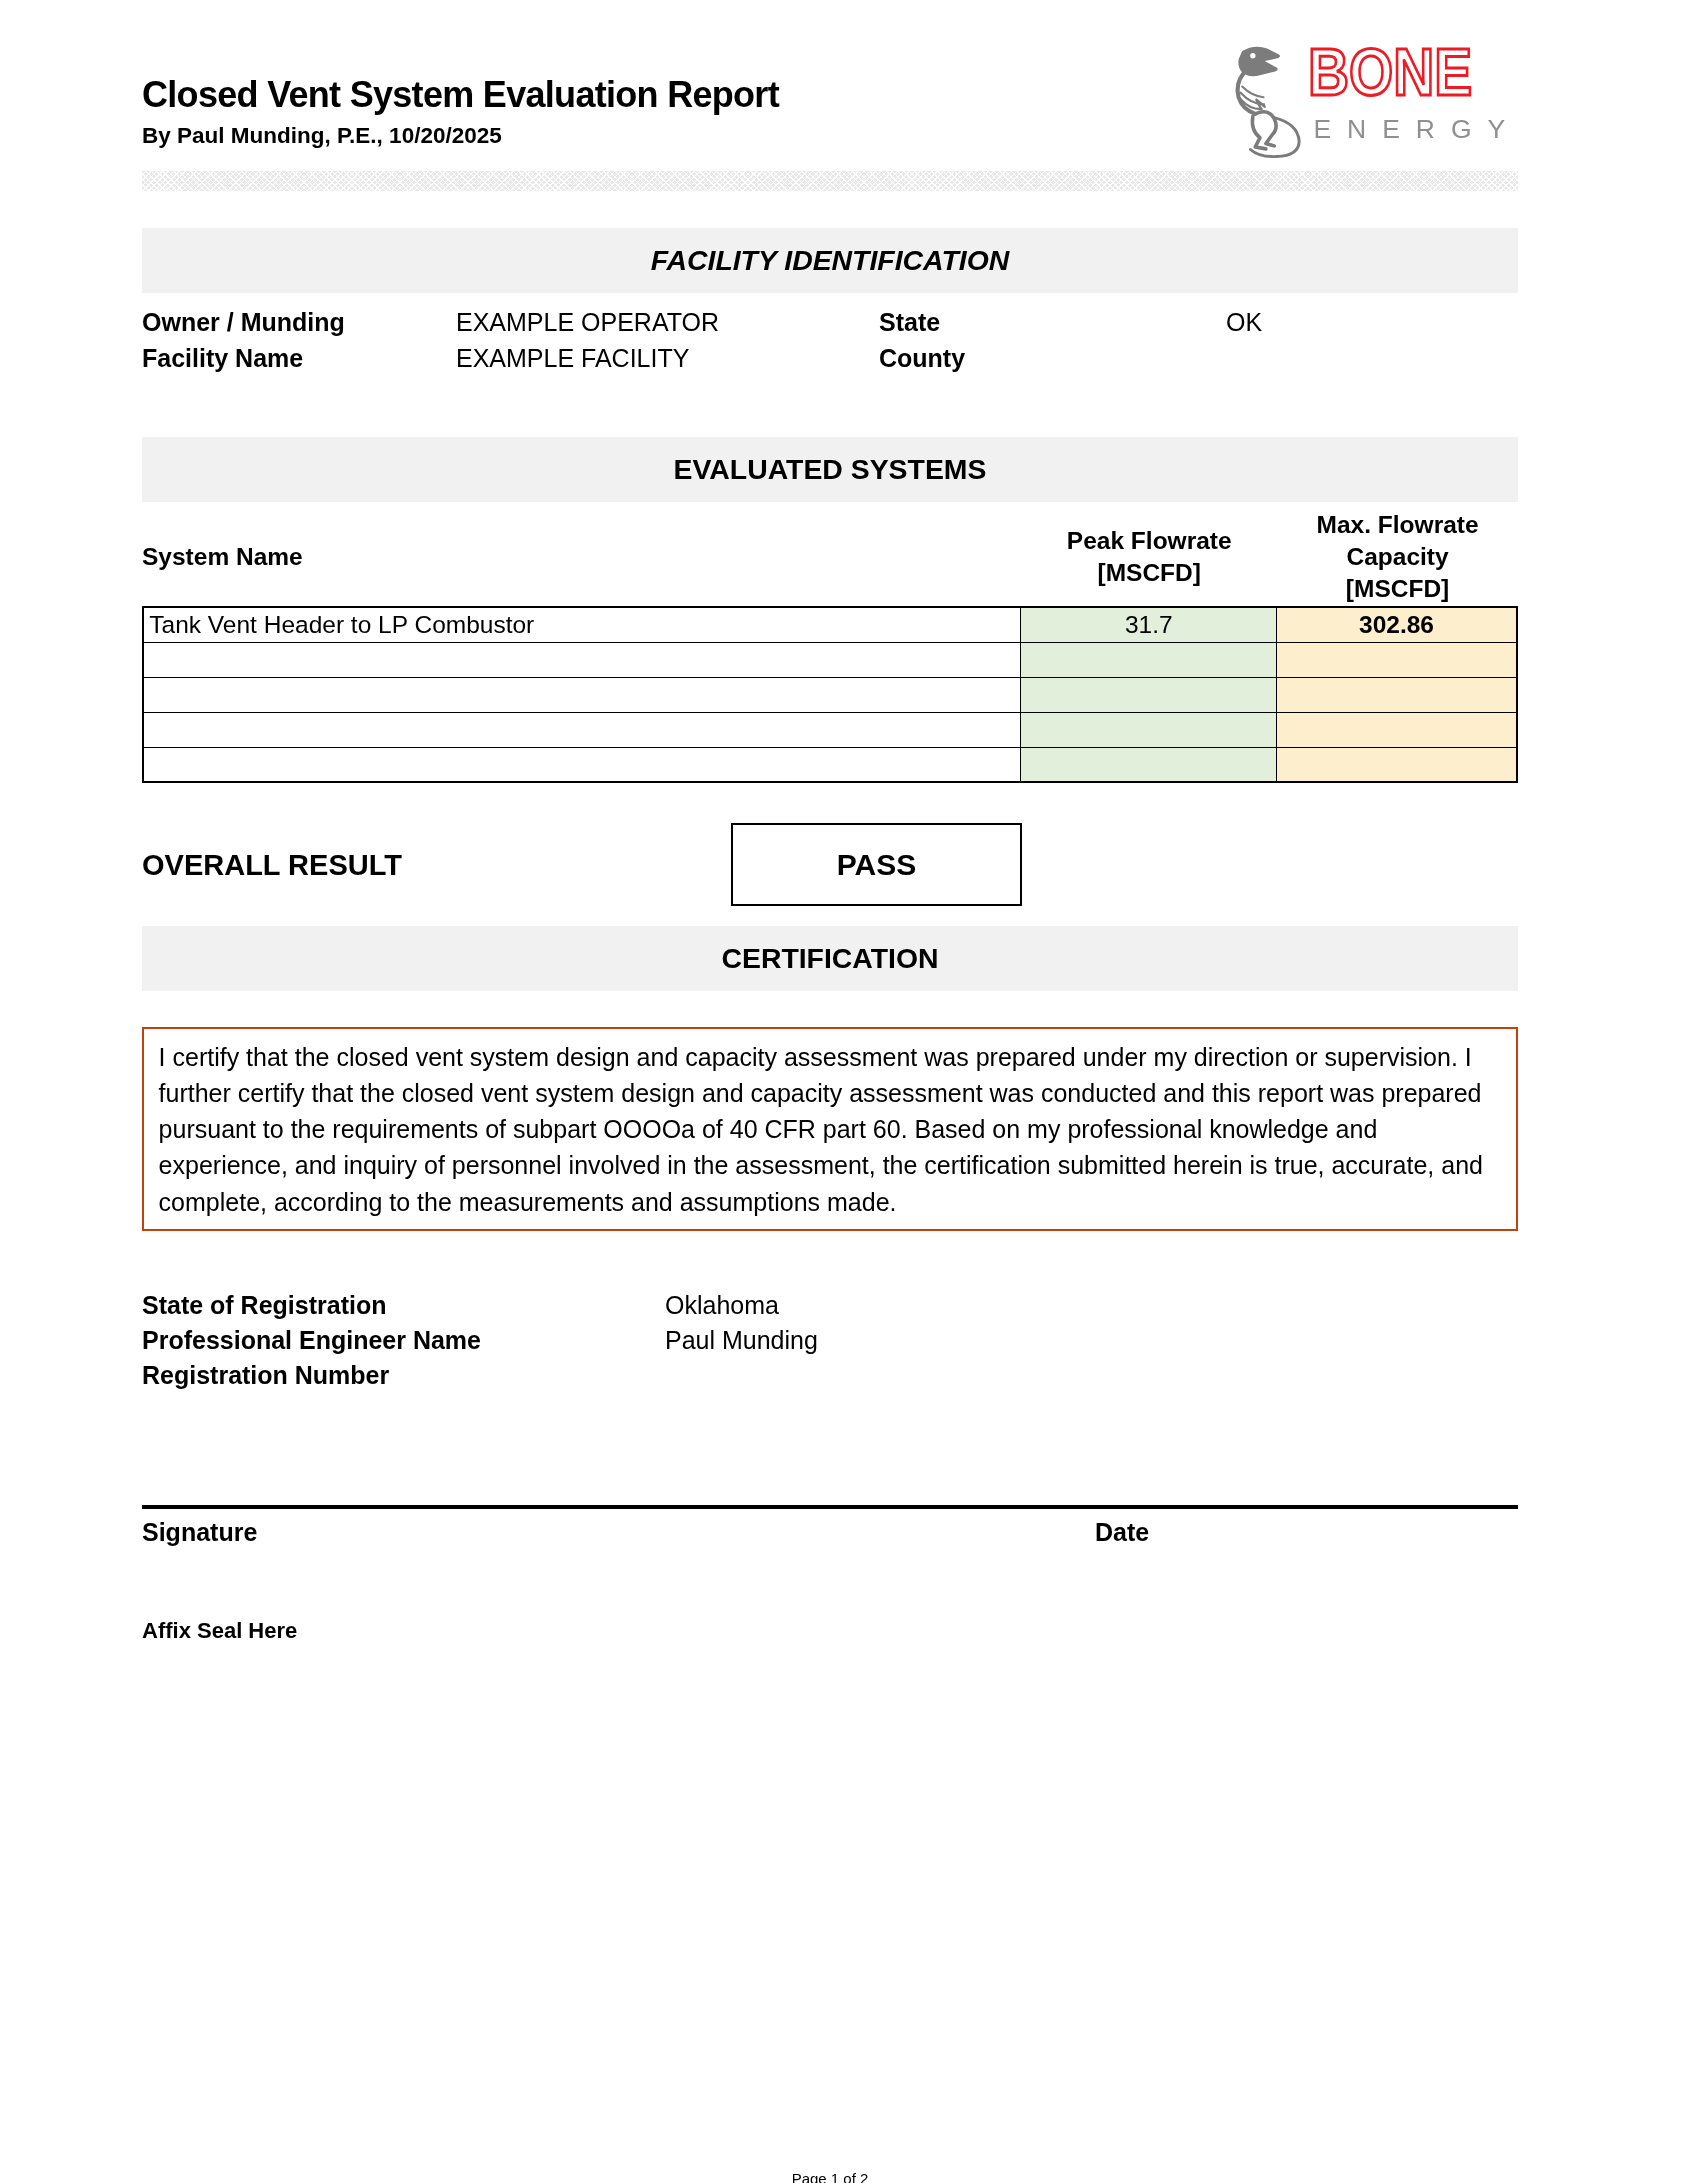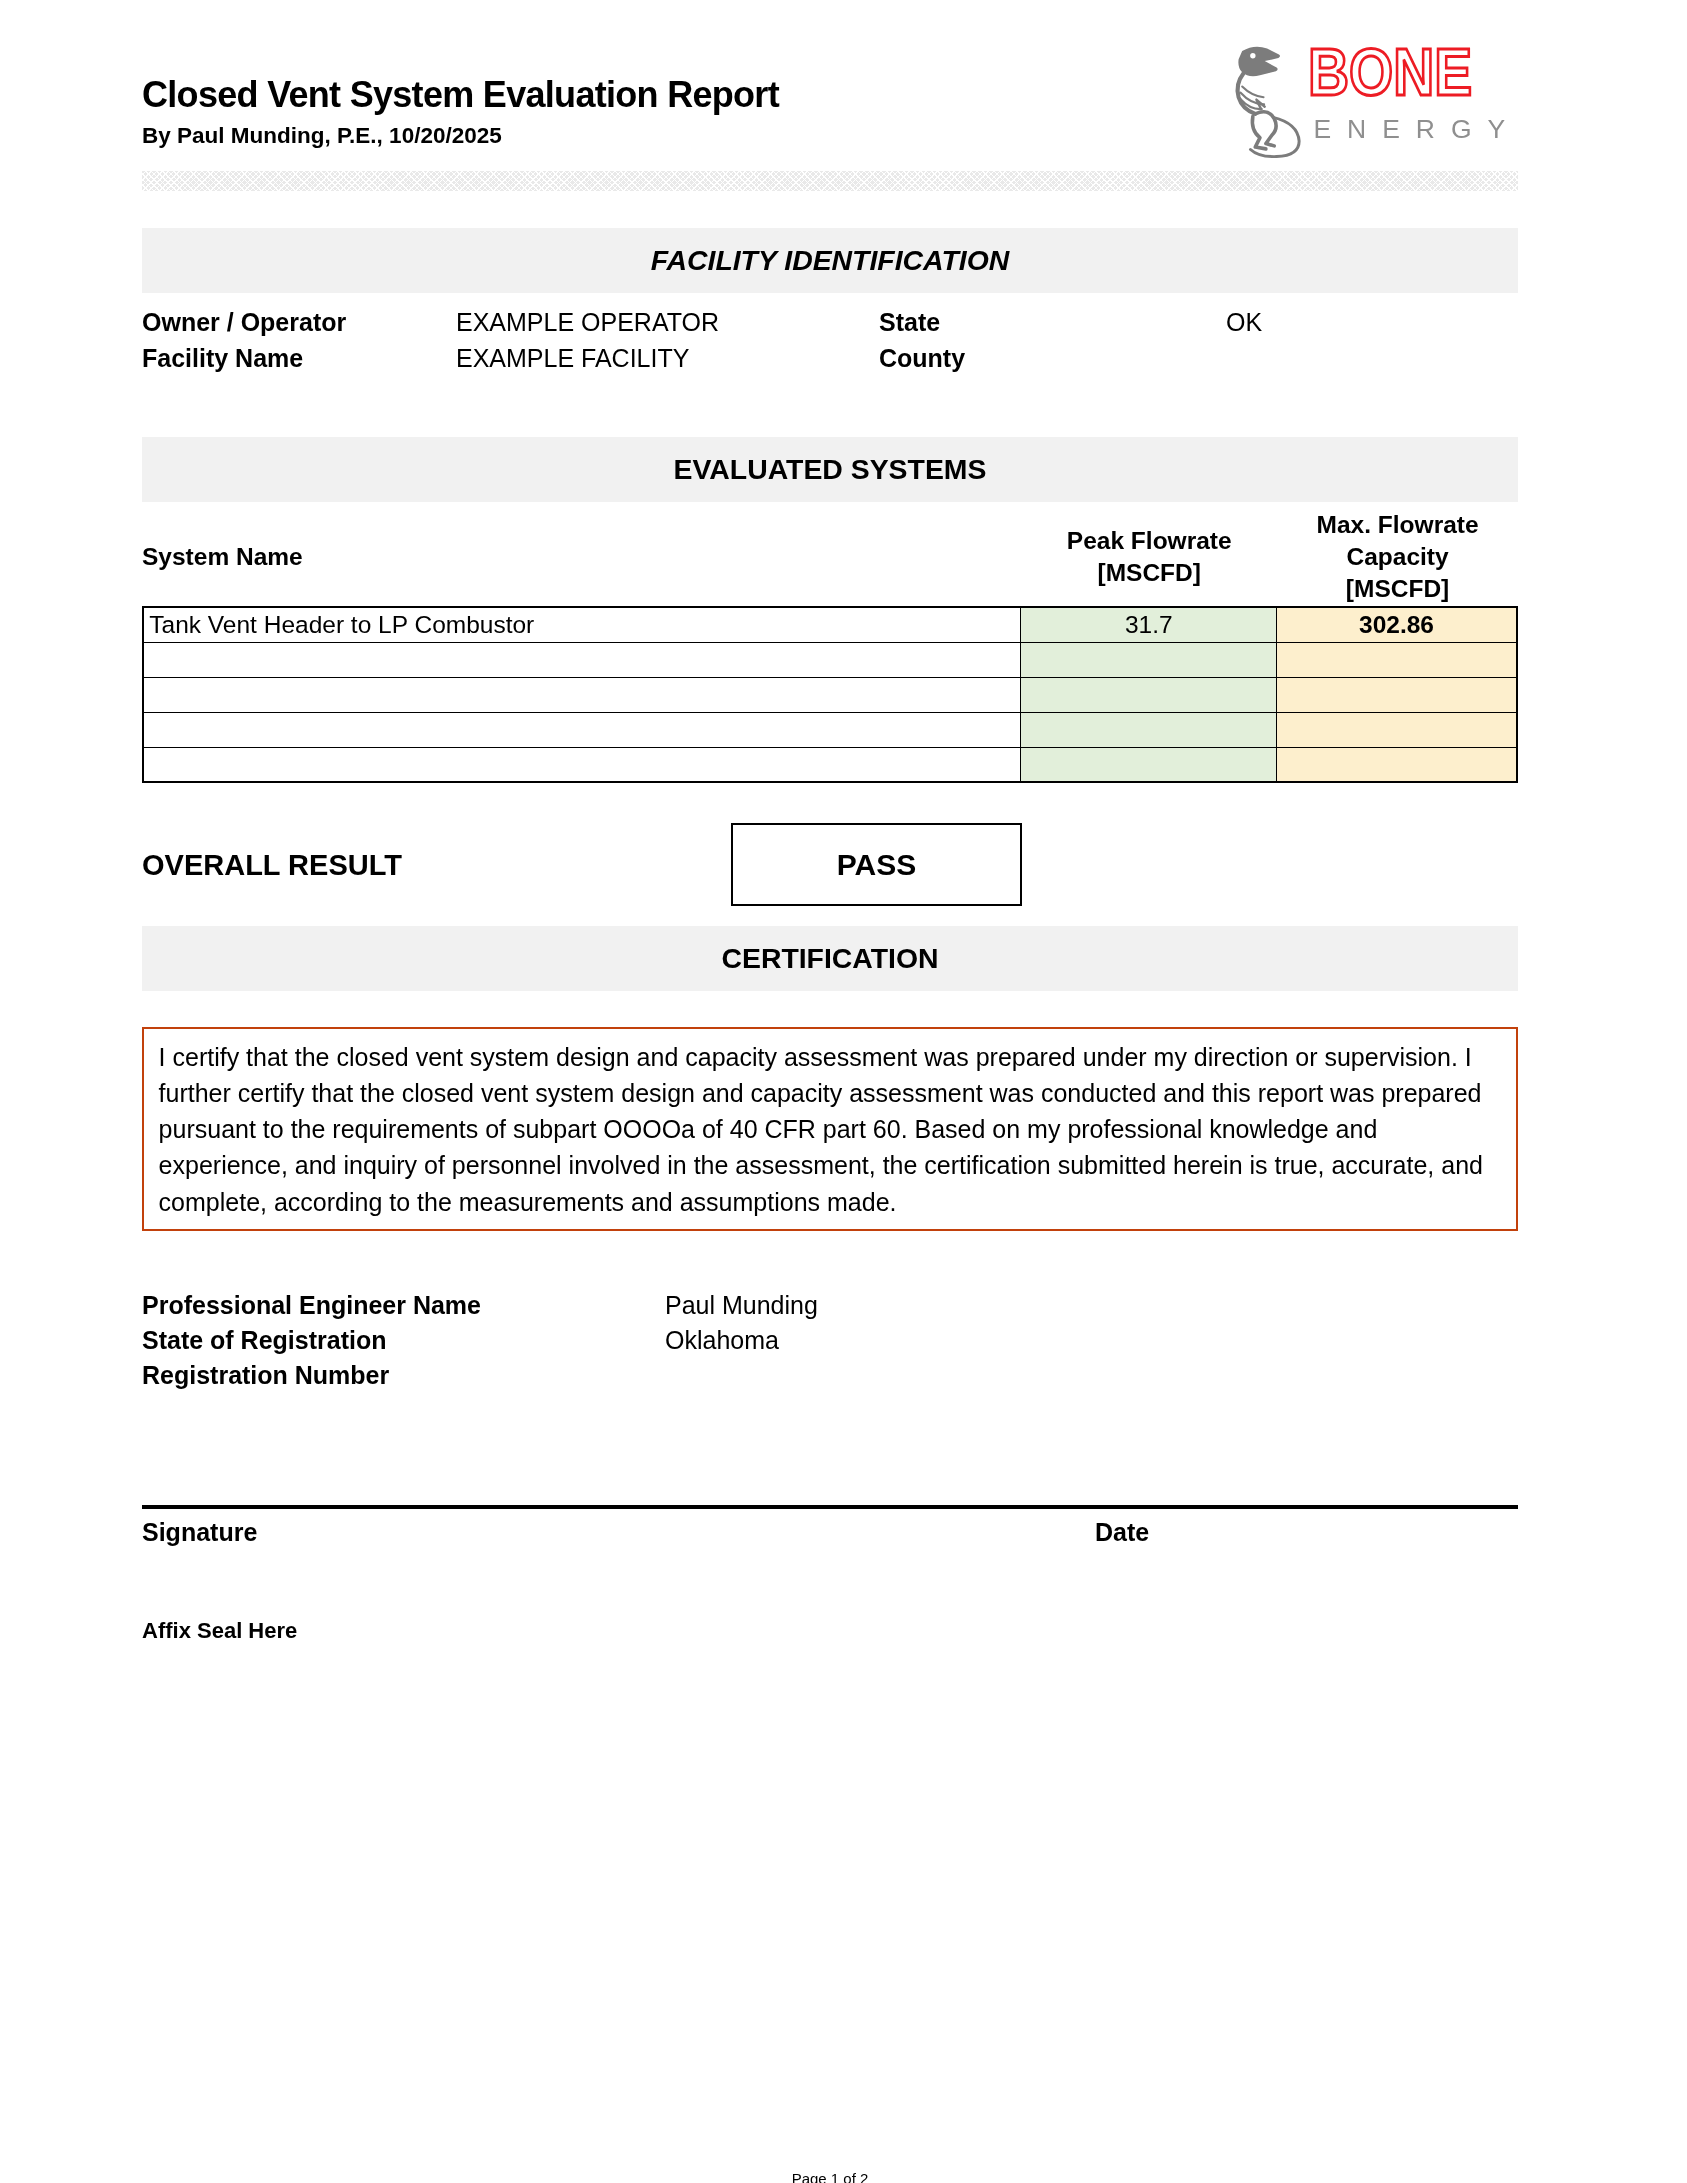--- a/index.html
+++ b/index.html
@@ -96,21 +96,21 @@
     </div>
   </div>
 
   <div class="divider-strip"></div>
 
   <div class="section-bar fi-bar">
     <span>FACILITY IDENTIFICATION</span>
   </div>
   <div class="fi-grid">
     <div class="fi-row">
-      <span class="lab">Owner / Operator</span>
+      <span class="lab">Owner / Munding</span>
       <span>EXAMPLE OPERATOR</span>
       <span class="lab">State</span>
       <span>OK</span>
     </div>
     <div class="fi-row">
       <span class="lab">Facility Name</span>
       <span>EXAMPLE FACILITY</span>
       <span class="lab">County</span>
       <span></span>
     </div>
@@ -171,26 +171,26 @@
   <div class="section-bar cert-bar">
     <span>CERTIFICATION</span>
   </div>
 
   <div class="cert-box">
     <span>I certify that the closed vent system design and capacity assessment was prepared under my direction or supervision. I further certify that the closed vent system design and capacity assessment was conducted and this report was prepared pursuant to the requirements of subpart OOOOa of 40 CFR part 60. Based on my professional knowledge and experience, and inquiry of personnel involved in the assessment, the certification submitted herein is true, accurate, and complete, according to the measurements and assumptions made.</span>
   </div>
 
   <div class="eng-grid">
     <div class="eng-row">
+      <span class="lab">State of Registration</span>
+      <span>Oklahoma</span>
+    </div>
+    <div class="eng-row">
       <span class="lab">Professional Engineer Name</span>
       <span>Paul Munding</span>
-    </div>
-    <div class="eng-row">
-      <span class="lab">State of Registration</span>
-      <span>Oklahoma</span>
     </div>
     <div class="eng-row">
       <span class="lab">Registration Number</span>
       <span></span>
     </div>
   </div>
 
   <div class="sig-line"></div>
   <div class="sig-row">
     <span>Signature</span>

